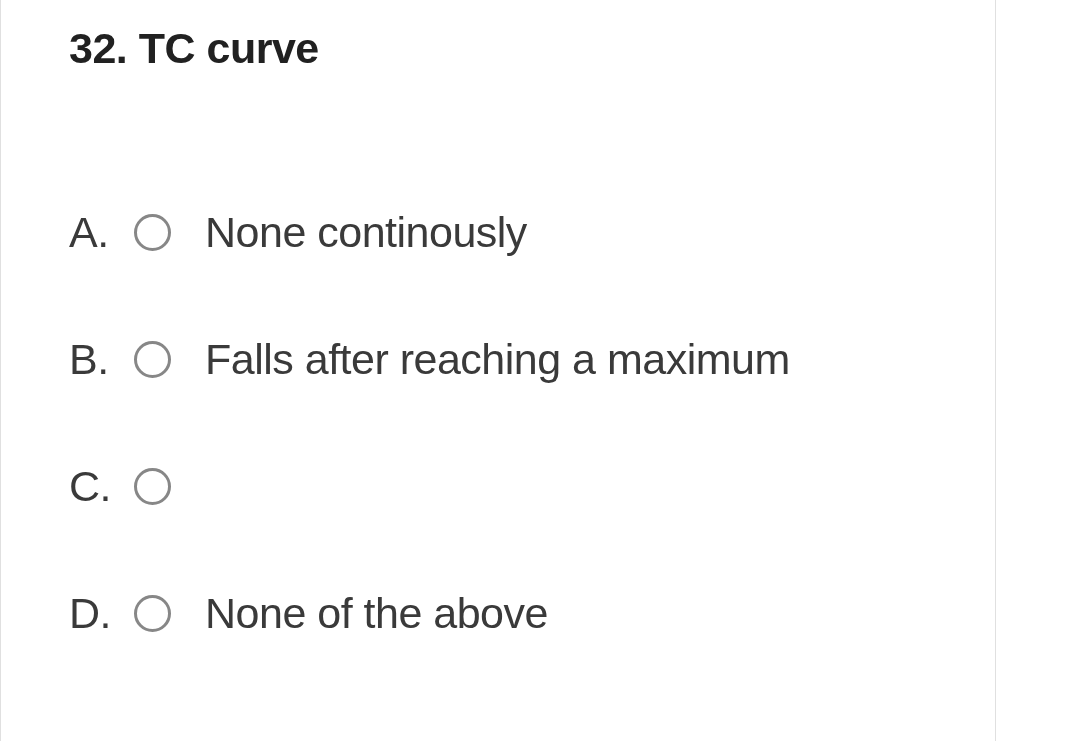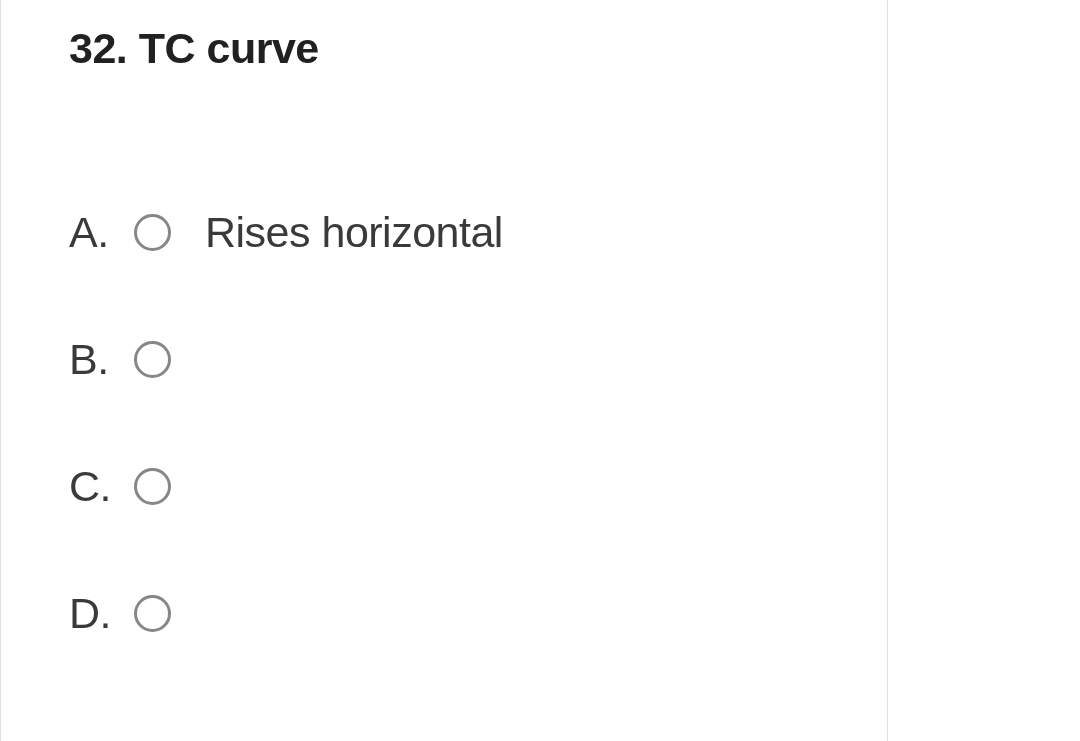--- a/index.html
+++ b/index.html
@@ -10,21 +10,21 @@
     body {
       font-family: Arial, Helvetica, sans-serif;
       background: #ffffff;
       width: 1080px;
       height: 741px;
       position: relative;
     }
     .question-card {
       border-left: 1px solid #e0e0e0;
       border-right: 1px solid #e0e0e0;
-      width: 888px;
+      width: 996px;
       height: 741px;
       padding: 24px 68px 0 68px;
     }
     .question-title {
       font-size: 43px;
       font-weight: 700;
       color: #212121;
       margin-bottom: 135px;
       letter-spacing: -0.5px;
     }
@@ -64,31 +64,33 @@
 <div class="question-card">
   <h2 class="question-title">
     <span>32.</span>
     <span>TC curve</span>
   </h2>
 
   <div class="options">
     <div class="option-row">
       <span class="option-letter">A.</span>
       <span class="radio-circle"></span>
-      <span class="option-text">Rises horizontal</span>
+      <span class="option-text">None continously</span>
     </div>
 
     <div class="option-row">
       <span class="option-letter">B.</span>
       <span class="radio-circle"></span>
+      <span class="option-text">Falls after reaching a maximum</span>
     </div>
 
     <div class="option-row">
       <span class="option-letter">C.</span>
       <span class="radio-circle"></span>
     </div>
 
     <div class="option-row">
       <span class="option-letter">D.</span>
       <span class="radio-circle"></span>
+      <span class="option-text">None of the above</span>
     </div>
   </div>
 </div>
 
 </body></html>

